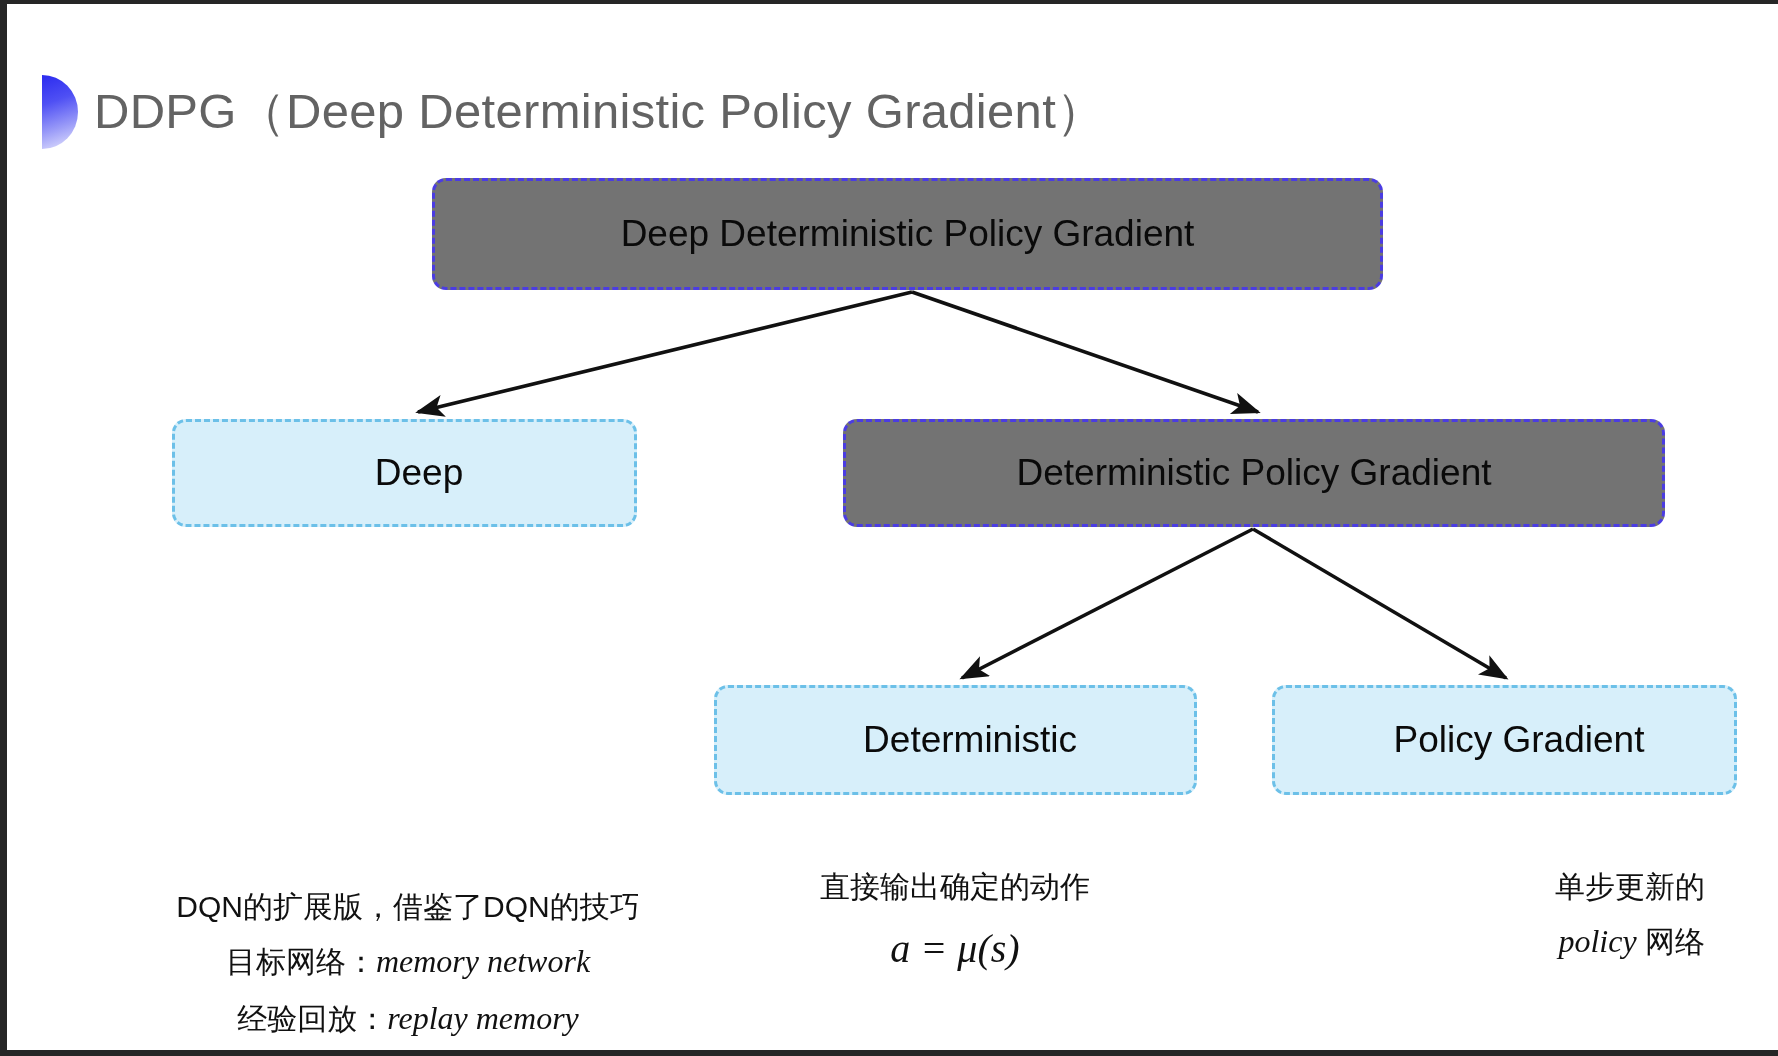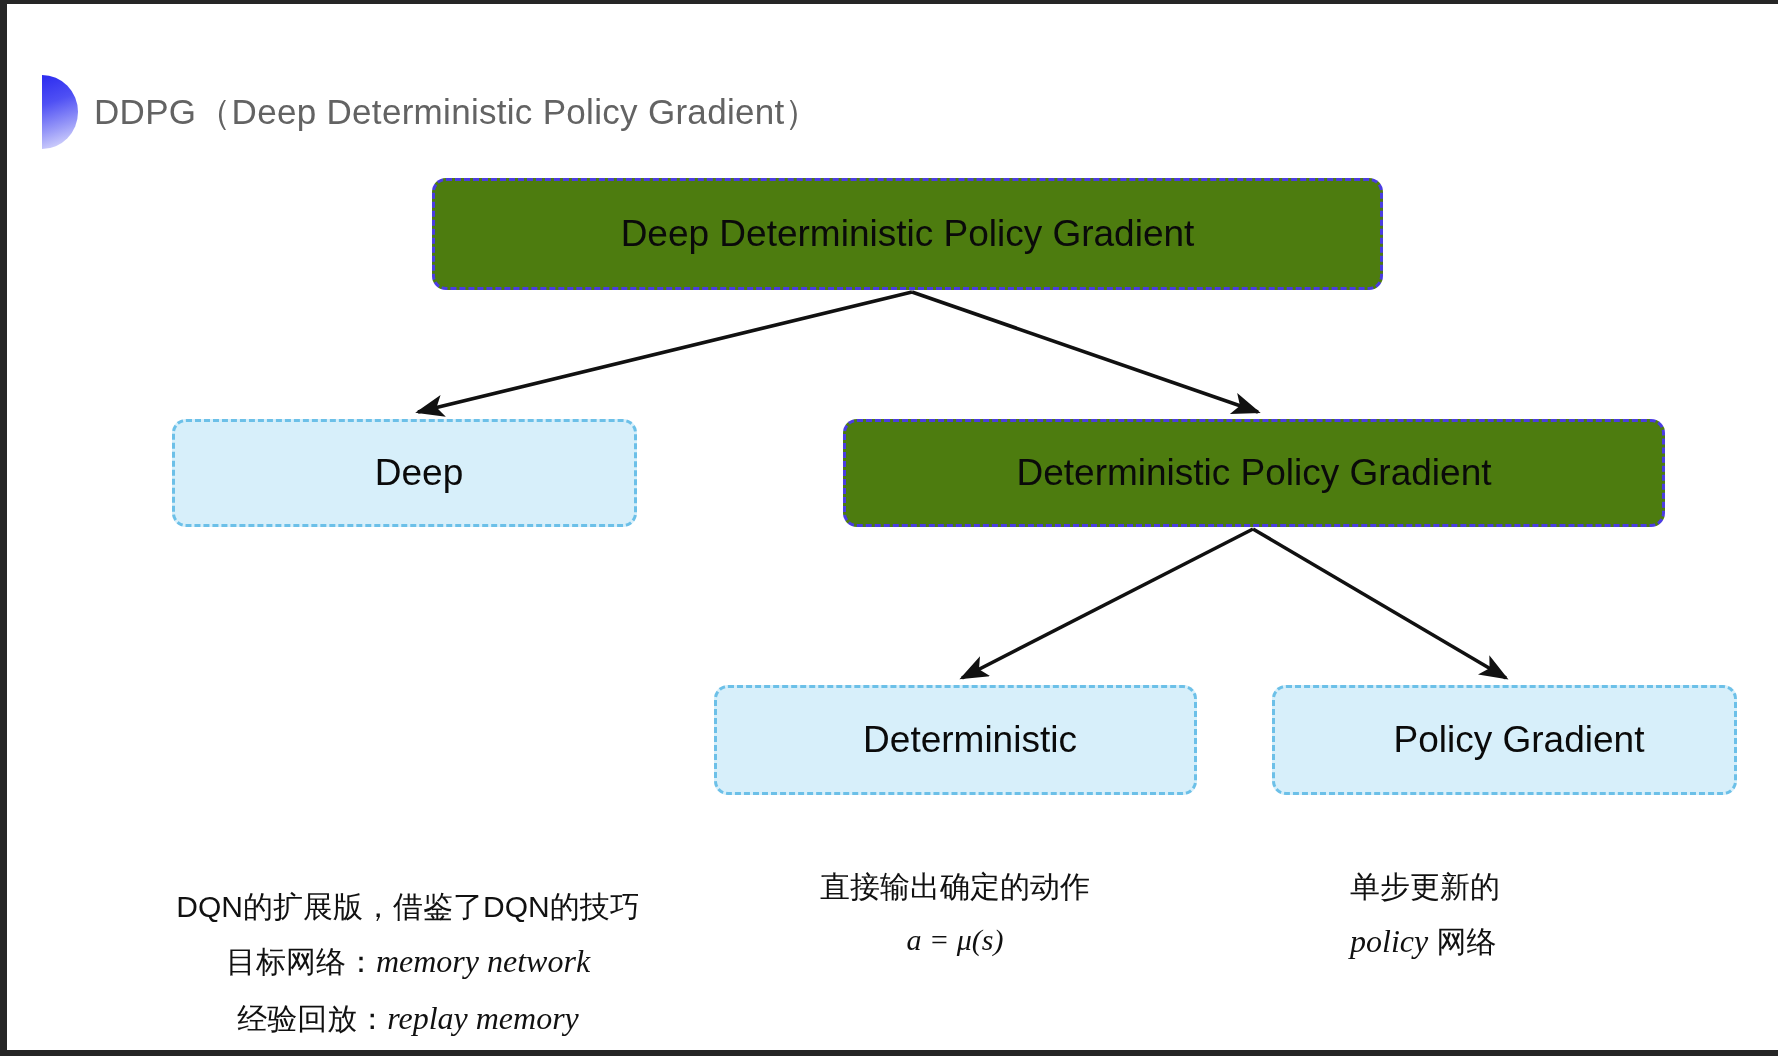--- a/index.html
+++ b/index.html
@@ -40,21 +40,21 @@
   #title-bullet {
     width: 36px;
     height: 74px;
     border-top-right-radius: 36px 37px;
     border-bottom-right-radius: 36px 37px;
     background: linear-gradient(160deg, #2b2bef 0%, #4f50f4 35%, #9a9bf8 68%, #e8e8fd 100%);
     margin-right: 16px;
     flex: none;
   }
   #title-text {
-    font-size: 35px;
+    font-size: 49px;
     color: #636363;
     letter-spacing: 0.3px;
     white-space: nowrap;
     font-weight: 400;
   }
 
   
   .node {
     position: absolute;
     box-sizing: border-box;
@@ -62,21 +62,21 @@
     align-items: center;
     justify-content: center;
     text-align: center;
     color: #0a0a0a;
     border-radius: 14px;
     border-style: dashed;
   }
   .node-label { line-height: 1.15; }
 
   .node.purple {
-    background: #4d7c0f;
+    background: #737373;
     border: 3px dashed #4b3ce2;
   }
   .node.blue {
     background: #d7effa;
     border: 3px dashed #6cc0e8;
     padding-left: 29px;
   }
 
   #node-root       { left: 432px; top: 178px; width: 951px; height: 112px; }
   #node-deep       { left: 172px; top: 419px; width: 465px; height: 108px; }
@@ -110,25 +110,25 @@
   }
   .annotation .ln { display: block; }
   .ital {
     font-family: "Liberation Serif", serif;
     font-style: italic;
     font-size: 32px;
   }
   .mathline {
     font-family: "Liberation Serif", serif;
     font-style: italic;
-    font-size: 30px;
+    font-size: 40px;
   }
   #ann-deep   { left: 148px; top: 880px; text-align: center; width: 520px; }
   #ann-det    { left: 775px; top: 860px; text-align: center; width: 360px; }
-  #ann-pg     { left: 1350px; top: 860px; text-align: left; width: 355px; }
+  #ann-pg     { left: 1350px; top: 860px; text-align: right; width: 355px; }
   #ann-deep .ln:nth-child(1) { text-align: center; }
   #ann-deep .ln:nth-child(2),
   #ann-deep .ln:nth-child(3) { text-align: center; }
 </style>
 </head>
 <body>
 
 <div id="slide">
 
   <div class="frame-edge frame-left"></div>

